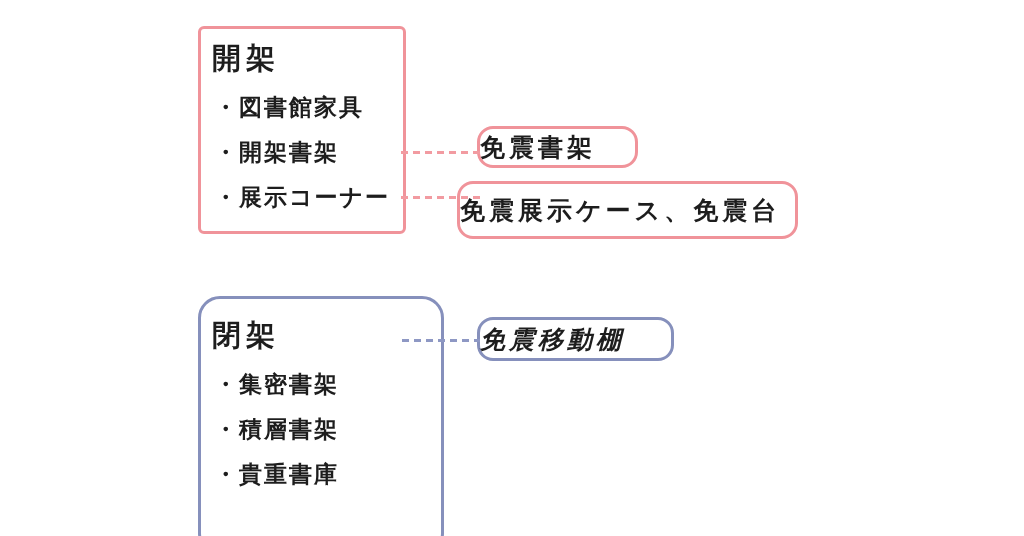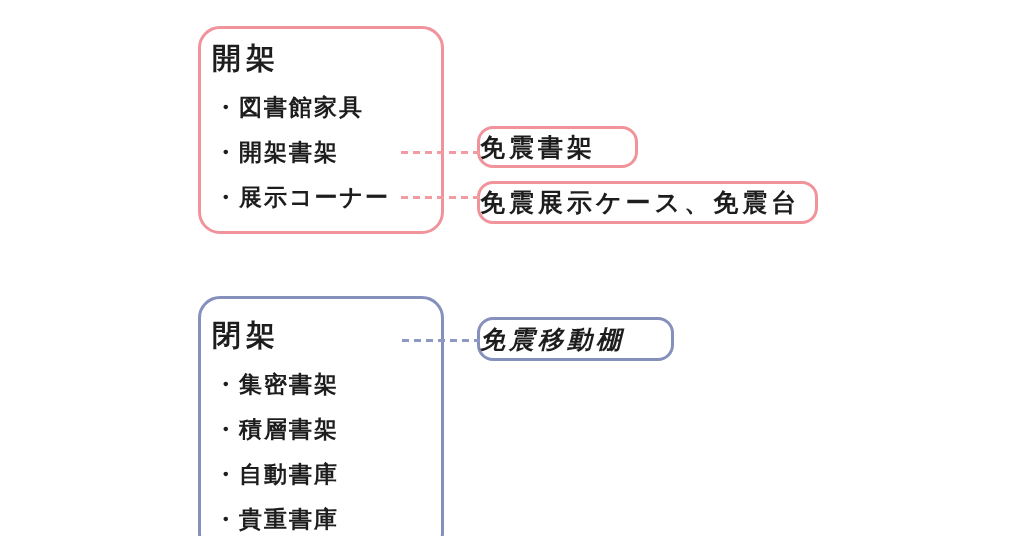--- a/index.html
+++ b/index.html
@@ -12,21 +12,21 @@
   }
   html,body{margin:0;padding:0;background:var(--bg);}
   .canvas{
     position:relative;width:1024px;height:536px;background:var(--bg);
     font-family:"DejaVu Sans",sans-serif;color:var(--text);overflow:hidden;
   }
   .group{
     position:absolute;box-sizing:border-box;background:var(--bg);
     border:3px solid;border-radius:22px;
   }
-  .group-pink{left:198px;top:26px;width:246px;height:208px;border-color:var(--pink);}
+  .group-pink{left:198px;top:26px;width:208px;height:208px;border-color:var(--pink);border-radius:6px;}
   .group-blue{left:198px;top:252px;width:246px;height:259px;border-color:var(--blue);margin-top:44px;}
   .group-title{
     margin:0;font-size:29px;line-height:29px;font-weight:700;letter-spacing:5px;
   }
   .group-pink .group-title{padding:15px 0 0 11px;}
   .group-blue .group-title{padding:22px 0 0 11px;}
   .group-list{list-style:none;margin:12px 0 0 0;padding:0 13px 0 13px;}
   .group-list li{
     height:45px;display:flex;align-items:center;
     font-size:23px;font-weight:700;letter-spacing:2px;white-space:nowrap;
@@ -35,21 +35,21 @@
   .connector.pink{background:repeating-linear-gradient(to right,var(--pink-dash) 0 7px,transparent 7px 12px);}
   .connector.blue{background:repeating-linear-gradient(to right,var(--blue-dash) 0 7px,transparent 7px 12px);}
   .callout{
     position:absolute;box-sizing:border-box;background:var(--bg);
     border:3px solid;border-radius:16px;display:flex;align-items:center;justify-content:flex-start;
     font-size:25px;font-weight:700;letter-spacing:4px;white-space:nowrap;z-index:2;
   }
   .callout-pink{border-color:var(--pink);}
   .callout-blue{border-color:var(--blue);}
   .callout-shelf{left:477px;top:126px;width:161px;height:42px;}
-  .callout-display{left:477px;top:181px;width:341px;height:43px;}
+  .callout-display{left:457px;top:181px;width:341px;height:58px;}
   .callout-mobile{left:477px;top:317px;width:197px;height:44px;font-style:italic;}
   .conn-shelf{left:401px;top:151px;width:79px;}
   .conn-display{left:401px;top:196px;width:79px;}
   .conn-mobile{left:402px;top:339px;width:78px;}
 </style>
 </head>
 <body>
 
 <div class="canvas">
 
@@ -60,21 +60,20 @@
       <li>・開架書架</li>
       <li>・展示コーナー</li>
     </ul>
   </section>
 
   <section class="group group-blue">
     <h2 class="group-title">閉架</h2>
     <ul class="group-list">
       <li>・集密書架</li>
       <li>・積層書架</li>
-      <li>・自動書庫</li>
       <li>・貴重書庫</li>
     </ul>
   </section>
 
   <div class="connector pink conn-shelf"></div>
   <div class="connector pink conn-display"></div>
   <div class="connector blue conn-mobile"></div>
 
   <div class="callout callout-pink callout-shelf">
     <span>免震書架</span>

